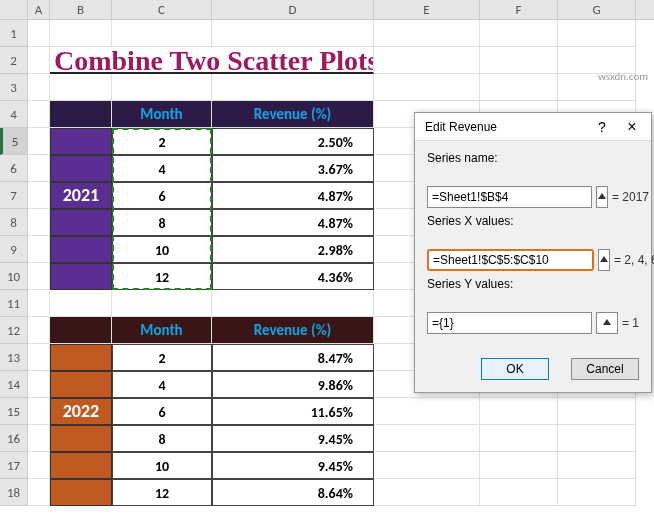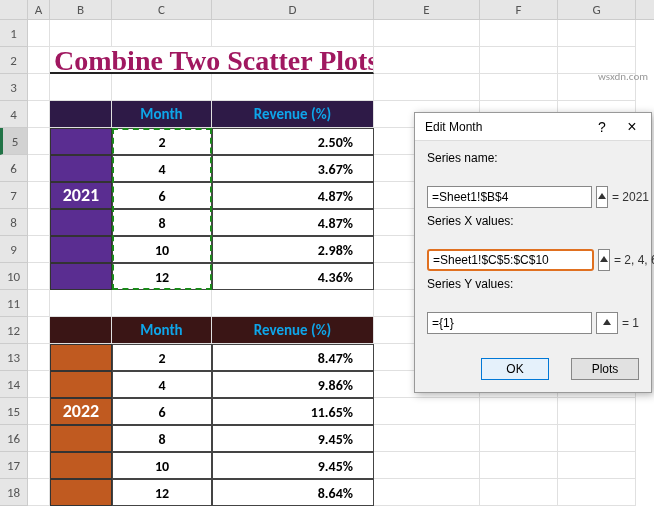--- a/index.html
+++ b/index.html
@@ -272,35 +272,35 @@
 
       <div class="marquee" style="left:84px;top:108px;width:100px;height:162px"></div>
     </div>
   </div>
 </div>
 
 <div class="watermark">wsxdn.com</div>
 
 <div class="dialog">
   <div class="dlg-title">
-    <span class="t">Edit Month</span>
+    <span class="t">Edit Revenue</span>
     <span class="q">?</span>
     <span class="x">×</span>
   </div>
   <div class="dlg-body">
     <div class="dlg-row">
       <span class="dlg-lbl">Series name:</span>
       <div class="dlg-input-row">
         <input class="dlg-input" value="=Sheet1!$B$4" style="">
         <span class="dlg-pick">
             <svg width="10" height="10">
               <path d="M5 1 L9 7 L1 7 Z" fill="#333"></path>
             </svg>
           </span>
-        <span class="dlg-result">= 2021</span>
+        <span class="dlg-result">= 2017</span>
       </div>
     </div>
     <div class="dlg-row">
       <span class="dlg-lbl">Series X values:</span>
       <div class="dlg-input-row">
         <input class="dlg-input hl" value="=Sheet1!$C$5:$C$10" style="">
         <span class="dlg-pick">
             <svg width="10" height="10">
               <path d="M5 1 L9 7 L1 7 Z" fill="#333"></path>
             </svg>
@@ -316,15 +316,15 @@
             <svg width="10" height="10">
               <path d="M5 1 L9 7 L1 7 Z" fill="#333"></path>
             </svg>
           </span>
         <span class="dlg-result">= 1</span>
       </div>
     </div>
   </div>
   <div class="dlg-btns">
     <button class="dlg-btn primary">OK</button>
-    <button class="dlg-btn">Plots</button>
+    <button class="dlg-btn">Cancel</button>
   </div>
 </div>
 
 </body></html>

